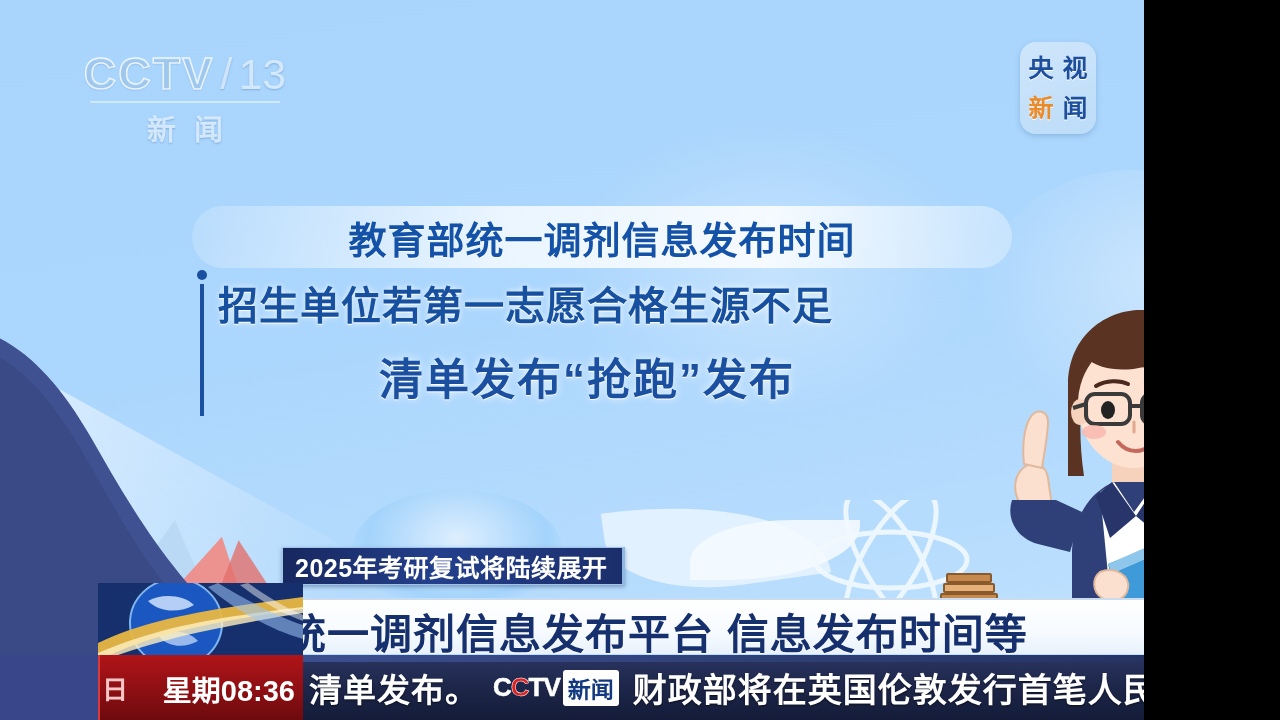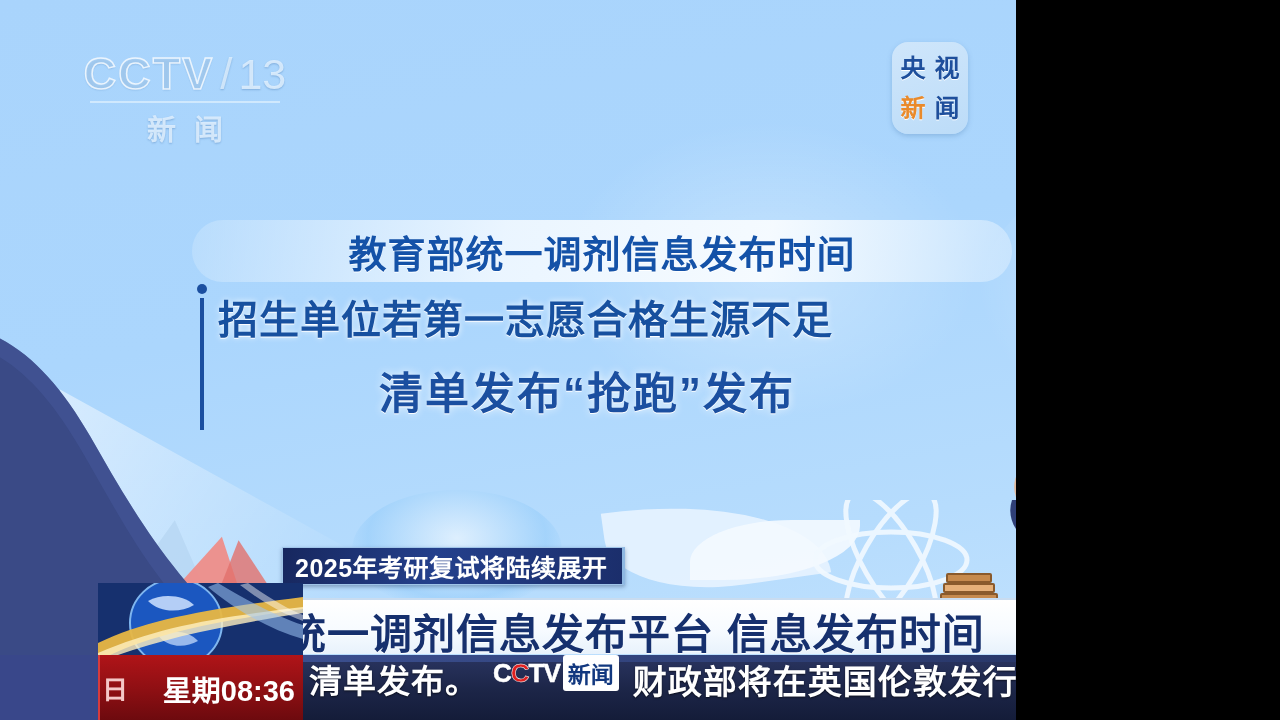--- a/index.html
+++ b/index.html
@@ -1,21 +1,21 @@
 <!DOCTYPE html>
 <html lang="zh-CN"><head>
 <meta charset="utf-8">
 <title>CCTV-13 News Broadcast</title>
 <style>
   html,body{margin:0;padding:0;background:#000;}
   *{box-sizing:border-box;}
   body{font-family:"Liberation Sans","DejaVu Sans",sans-serif;}
 
   #screen{
-    position:relative;width:1016px;height:720px;overflow:hidden;
+    position:relative;width:1144px;height:720px;overflow:hidden;
     background:linear-gradient(170deg,#a9d4fc 0%,#abd6fd 42%,#b6dcfd 75%,#c4e3fe 100%);
   }
 
   
   .blob{position:absolute;border-radius:50%;pointer-events:none;}
   .blob-a{left:352px;top:490px;width:210px;height:120px;
     background:radial-gradient(ellipse at 50% 40%,rgba(255,255,255,.55),rgba(150,205,250,.55) 60%,rgba(160,210,252,0) 75%);}
   .blob-b{left:560px;top:120px;width:420px;height:300px;
     background:radial-gradient(ellipse at 50% 50%,rgba(255,255,255,.30),rgba(255,255,255,0) 70%);}
   .blob-c{left:980px;top:170px;width:300px;height:260px;
@@ -79,21 +79,21 @@
     display:grid;grid-template-columns:1fr 1fr;grid-template-rows:1fr 1fr;
     align-items:center;justify-items:center;padding:6px 4px;}
   .bug-yangshi span{font-size:25px;font-weight:bold;line-height:1;
     text-shadow:0 1px 0 #fff;}
   .ys-1{color:#1e4f9c;}
   .ys-2{color:#1e4f9c;}
   .ys-3{color:#e98a2b;}
   .ys-4{color:#1e4f9c;}
 
   
-  .info{position:absolute;left:192px;top:220px;width:820px;}
+  .info{position:absolute;left:192px;top:206px;width:820px;}
 
   .line-pill{position:relative;height:62px;border-radius:31px;
     background:linear-gradient(100deg,rgba(196,226,253,.55) 0%,rgba(238,247,255,.95) 38%,rgba(246,251,255,.98) 70%,rgba(214,235,254,.6) 100%);
     display:flex;align-items:center;justify-content:center;}
   .line-pill .txt{font-size:38px;font-weight:bold;color:#1452a8;letter-spacing:1px;
     text-shadow:0 1px 0 rgba(255,255,255,.9);}
 
   .line-plain{margin-top:6px;padding-left:26px;}
   .line-plain .txt{font-size:40px;font-weight:bold;color:#17509f;letter-spacing:1px;
     text-shadow:0 0 6px rgba(255,255,255,.85),0 1px 0 rgba(255,255,255,.9);}
@@ -138,21 +138,21 @@
     background:linear-gradient(120deg,#1b3f8a,#2d63c6 45%,#0f2a60 100%);}
 
   .clock{position:absolute;left:98px;bottom:0;width:205px;height:65px;
     background:linear-gradient(180deg,#b01418 0%,#8d0f13 55%,#6d0a0e 100%);
     display:flex;align-items:center;justify-content:flex-end;padding-right:8px;
     border-left:2px solid #d93b3b;}
   .clock .date{position:absolute;left:2px;font-size:26px;font-weight:bold;color:#f4c7c7;}
   .clock .time{font-size:29px;font-weight:bold;color:#ffffff;letter-spacing:0;}
 
   .ticker-body{position:absolute;left:303px;right:0;bottom:0;height:65px;
-    display:flex;align-items:flex-start;gap:14px;padding-left:6px;}
+    display:flex;align-items:center;gap:14px;padding-left:6px;}
   .tick-prev{font-size:33px;font-weight:bold;color:#ffffff;letter-spacing:1px;
     text-shadow:0 1px 2px rgba(0,0,0,.6);white-space:nowrap;}
 
   .cctv-mini{display:flex;align-items:center;gap:0;flex:none;}
   .cctv-mini .cm-word{font-size:26px;font-weight:bold;color:#fff;letter-spacing:-1px;
     -webkit-text-stroke:0.5px #fff;}
   .cctv-mini .cm-red{color:#e02020;}
   .cctv-mini .cm-news{margin-left:3px;background:#fff;color:#12387f;font-size:23px;
     font-weight:bold;padding:1px 5px;border-radius:3px;}
 

